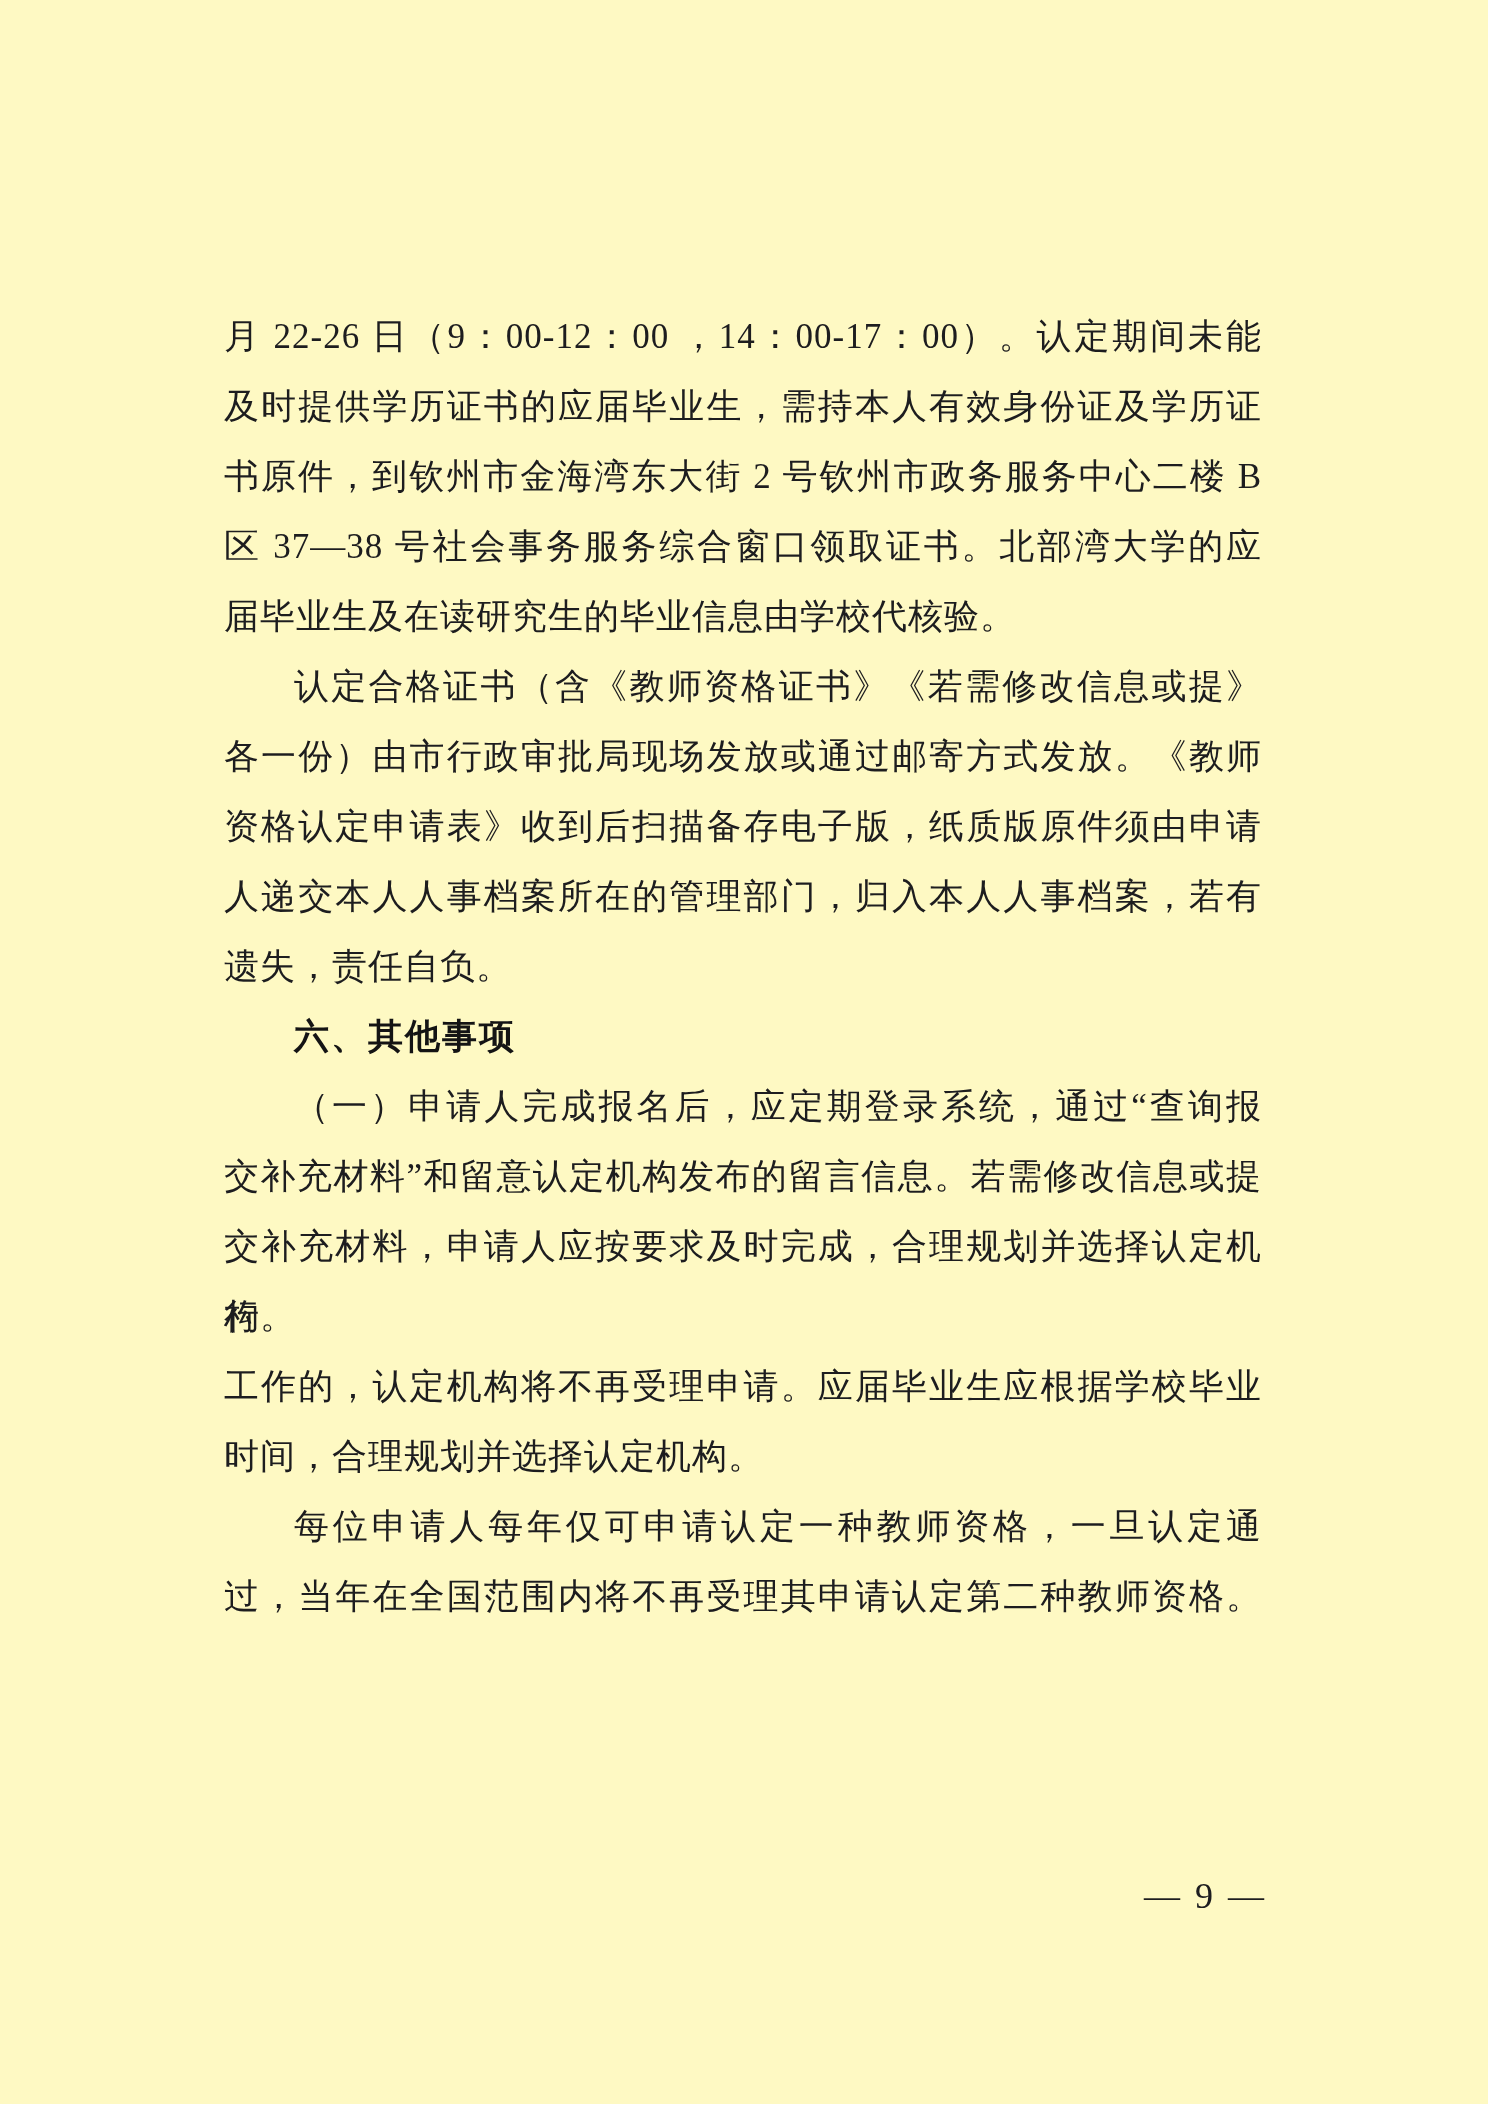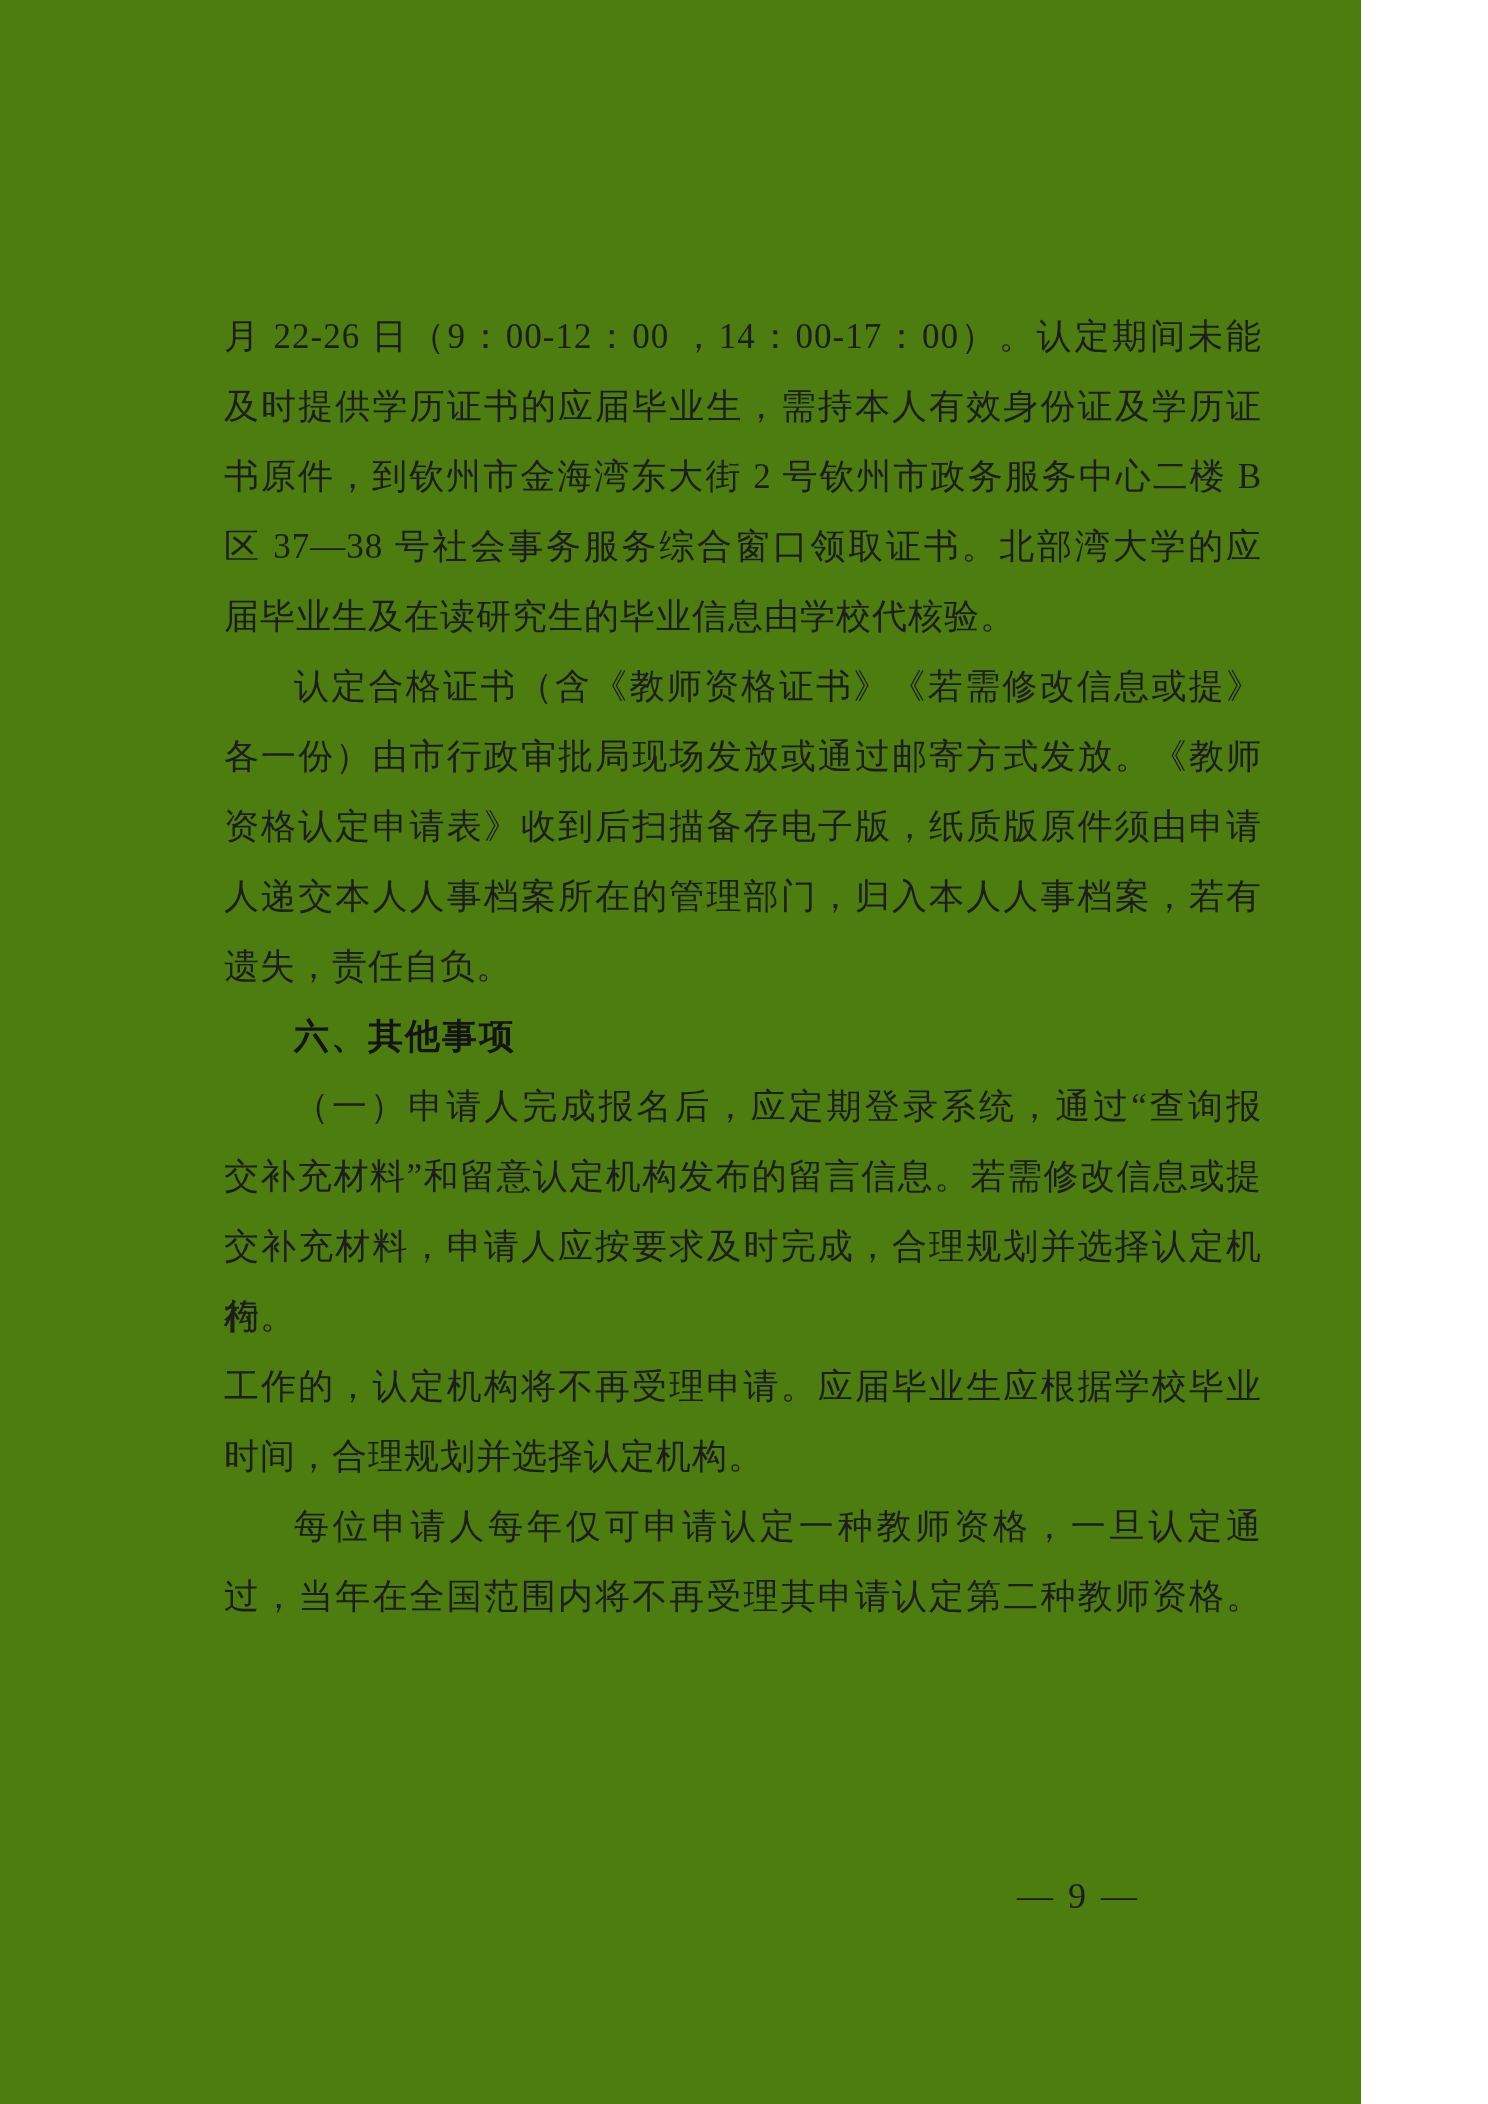--- a/index.html
+++ b/index.html
@@ -2,23 +2,23 @@
 <html lang="zh"><head>
 <meta charset="utf-8">
 <style>
   html, body {
     margin: 0;
     padding: 0;
     background: #ffffff;
   }
   .page {
     position: relative;
-    width: 1361px;
+    width: 1488px;
     height: 2104px;
-    background: #4d7c0f;
+    background: #fef9c3;
     overflow: hidden;
     font-family: "Liberation Serif", "DejaVu Serif", serif;
     color: #1d1d1f;
   }
   .textblock {
     position: absolute;
     left: 224px;
     top: 302px;
     width: 1038px;
   }

